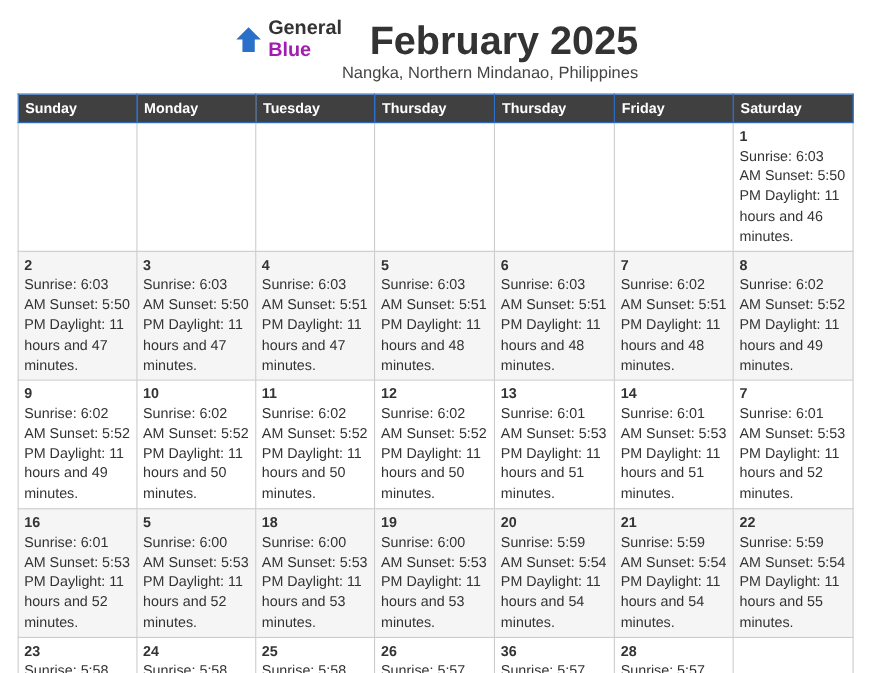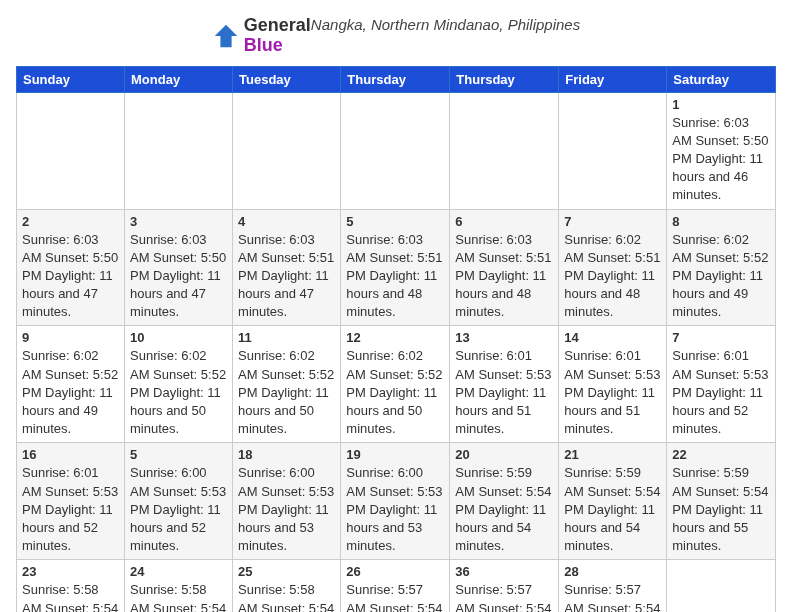--- a/index.html
+++ b/index.html
@@ -36,28 +36,27 @@
       text-align: right;
     }
     .title-month {
       font-size: 36px;
       font-weight: bold;
       color: #333;
     }
     .title-location {
       font-size: 15px;
       color: #444;
-      font-style: italic;
     }
     .calendar {
       width: 100%;
       border-collapse: collapse;
     }
     .calendar th {
-      background: #1d4ed8;
+      background: #404040;
       color: #fff;
       font-size: 13px;
       font-weight: bold;
       padding: 5px 6px;
       text-align: left;
       border: 1px solid #2a6fc9;
     }
     .calendar td {
       vertical-align: top;
       border: 1px solid #ccc;
@@ -93,20 +92,21 @@
   <div class="logo">
     <svg class="logo-icon" viewBox="0 0 40 40" xmlns="http://www.w3.org/2000/svg">
       <polygon points="20,4 36,20 28,20 28,36 12,36 12,20 4,20" fill="#2a6fc9"></polygon>
     </svg>
     <div class="logo-text">
       <span class="logo-general">General</span><br>
       <span class="logo-blue">Blue</span>
     </div>
   </div>
   <div class="title-block">
+    <div class="title-month">February 2025</div>
     <div class="title-location">Nangka, Northern Mindanao, Philippines</div>
   </div>
 </div>
 
 <table class="calendar">
   <thead>
     <tr>
     <th>Sunday</th>
         <th>Monday</th>
         <th>Tuesday</th>

